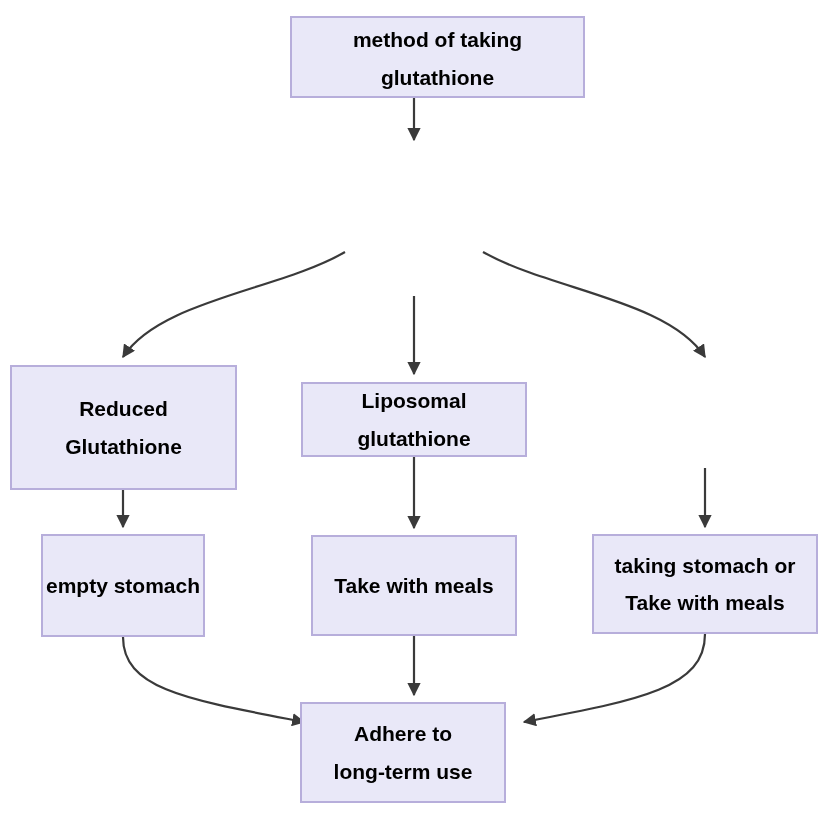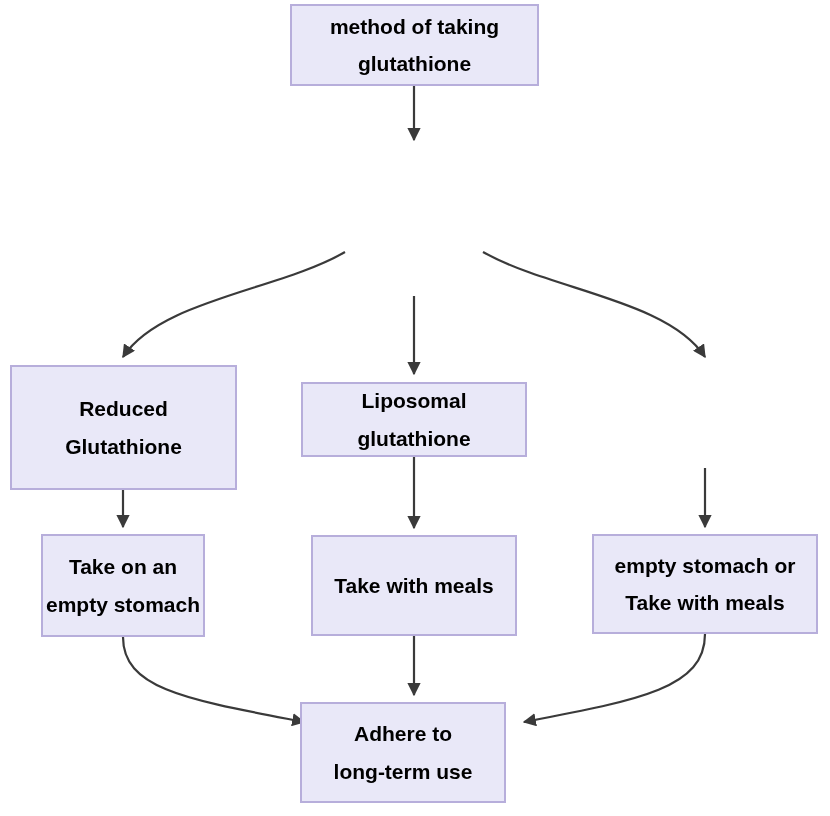--- a/index.html
+++ b/index.html
@@ -98,48 +98,47 @@
 
     <path d="M 705 468 L 705 527" stroke="#3a3a3a" stroke-width="2.2" fill="none" marker-end="url(#arrow)"></path>
 
     <path d="M 123 637 C 123 690, 190 700, 304 722" stroke="#3a3a3a" stroke-width="2.2" fill="none" marker-end="url(#arrow)"></path>
 
     <path d="M 414 636 L 414 695" stroke="#3a3a3a" stroke-width="2.2" fill="none" marker-end="url(#arrow)"></path>
 
     <path d="M 705 634 C 705 688, 640 700, 524 722" stroke="#3a3a3a" stroke-width="2.2" fill="none" marker-end="url(#arrow)"></path>
   </svg>
 
-  <div class="node" style="left:290px; top:4px; width:249px; height:82px; font-size:21px;">
+  <div class="node" style="left:290px; top:16px; width:295px; height:82px; font-size:21px;justify-content:flex-end;">
     <span class="line">method of taking</span>
     <span class="line">glutathione</span>
   </div>
 
 
   <div class="node" style="left:10px; top:365px; width:227px; height:125px; font-size:21px;">
     <span class="line">Reduced</span>
     <span class="line">Glutathione</span>
   </div>
 
   <div class="node" style="left:301px; top:382px; width:226px; height:75px; font-size:21px;">
     <span class="line">Liposomal</span>
     <span class="line">glutathione</span>
   </div>
 
 
   <div class="node" style="left:41px; top:534px; width:164px; height:103px; font-size:21px;">
-    <span class="line">Take on an</span>
     <span class="line">empty stomach</span>
   </div>
 
   <div class="node" style="left:311px; top:535px; width:206px; height:101px; font-size:21px;">
     <span class="line">Take with meals</span>
   </div>
 
   <div class="node" style="left:592px; top:534px; width:226px; height:100px; font-size:21px;">
-    <span class="line">empty stomach or</span>
+    <span class="line">taking stomach or</span>
     <span class="line">Take with meals</span>
   </div>
 
   <div class="node" style="left:300px; top:702px; width:206px; height:101px; font-size:21px;">
     <span class="line">Adhere to</span>
     <span class="line">long-term use</span>
   </div>
 
 </div>
 

